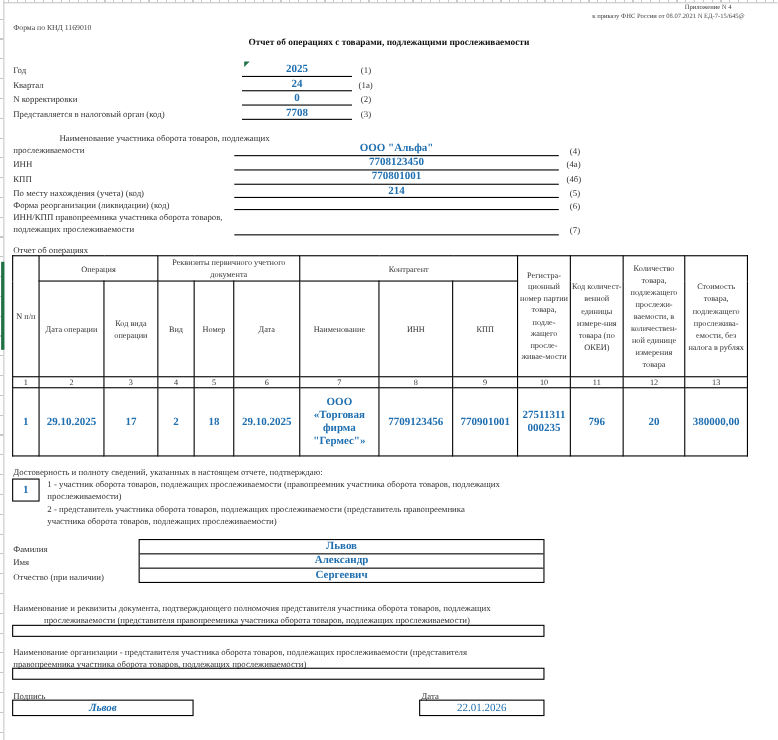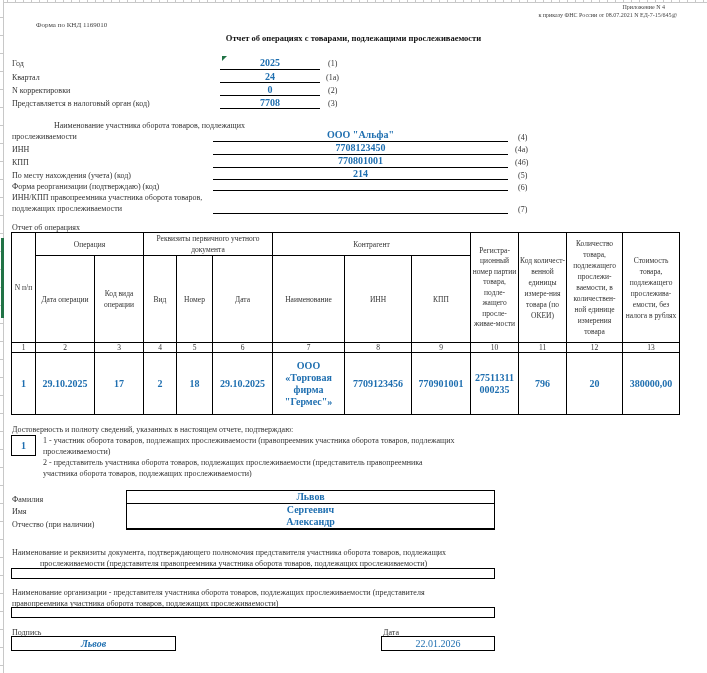--- a/index.html
+++ b/index.html
@@ -26,21 +26,21 @@
 </style>
 </head>
 <body>
 
 <div class="grid-top"></div>
 <div class="grid-left"></div>
 <div class="sel-marker"></div>
 
 <div class="abs" style="right:42px; top:4px; font-size:6px; color:#444;">Приложение N 4</div>
 <div class="abs" style="right:30px; top:12px; font-size:6px; color:#444;">к приказу ФНС России от 08.07.2021 N ЕД-7-15/645@</div>
-<div class="abs" style="left:12px; top:21px; font-size:7px; color:#444;margin-left:24px;">Форма по КНД 1169010</div>
+<div class="abs" style="left:12px; top:21px; font-size:7px; color:#444;">Форма по КНД 1169010</div>
 <div class="abs" style="left:0; width:707px; top:33px; text-align:center; font-size:8.5px; font-weight:bold; color:#111;">Отчет об операциях с товарами, подлежащими прослеживаемости</div>
 
 <div class="cell-mark"></div>
 
 <div class="lbl" style="left:12px; top:59px;">Год</div>
 <div class="abs val" style="left:220px; width:100px; top:57px;">2025</div>
 <div class="line" style="left:220px; width:100px; top:69px;"></div>
 <div class="code" style="left:328px; top:59px;">(1)</div>
 
 <div class="lbl" style="left:12px; top:73px;">Квартал</div>
@@ -72,21 +72,21 @@
 <div class="lbl" style="left:12px; top:158px;">КПП</div>
 <div class="abs val" style="left:213px; width:295px; top:155px;">770801001</div>
 <div class="line" style="left:213px; width:295px; top:167px;"></div>
 <div class="code" style="left:515px; top:158px;">(4б)</div>
 
 <div class="lbl" style="left:12px; top:171px;">По месту нахождения (учета) (код)</div>
 <div class="abs val" style="left:213px; width:295px; top:168px;">214</div>
 <div class="line" style="left:213px; width:295px; top:179px;"></div>
 <div class="code" style="left:518px; top:171px;">(5)</div>
 
-<div class="lbl" style="left:12px; top:182px;">Форма реорганизации (подтверждаю) (код)</div>
+<div class="lbl" style="left:12px; top:182px;">Форма реорганизации (ликвидации) (код)</div>
 <div class="abs val" style="left:213px; width:295px; top:180px;"></div>
 <div class="line" style="left:213px; width:295px; top:190px;"></div>
 <div class="code" style="left:518px; top:183px;">(6)</div>
 
 <div class="lbl" style="left:12px; top:193px;">ИНН/КПП правопреемника участника оборота товаров,</div>
 <div class="lbl" style="left:12px; top:204px;">подлежащих прослеживаемости</div>
 <div class="abs val" style="left:213px; width:295px; top:201px;"></div>
 <div class="line" style="left:213px; width:295px; top:213px;"></div>
 <div class="code" style="left:518px; top:205px;">(7)</div>
 
@@ -167,22 +167,22 @@
 <div class="lbl" style="left:43px; top:436px;">1 - участник оборота товаров, подлежащих прослеживаемости (правопреемник участника оборота товаров, подлежащих</div>
 <div class="lbl" style="left:43px; top:447px;">прослеживаемости)</div>
 <div class="lbl" style="left:43px; top:458px;">2 - представитель участника оборота товаров, подлежащих прослеживаемости (представитель правопреемника</div>
 <div class="lbl" style="left:43px; top:469px;">участника оборота товаров, подлежащих прослеживаемости)</div>
 
 <div class="lbl" style="left:12px; top:495px;">Фамилия</div>
 <div class="lbl" style="left:12px; top:507px;">Имя</div>
 <div class="lbl" style="left:12px; top:520px;">Отчество (при наличии)</div>
 <div class="box" style="left:126px; top:490px; width:369px; height:40px;">
   <div class="box-val" style="height:13px; line-height:12px; border-bottom:1px solid #000;">Львов</div>
+  <div class="box-val" style="height:13px; line-height:12px; border-bottom:1px solid #000;">Александр</div>
   <div class="box-val" style="height:12px; line-height:12px;">Сергеевич</div>
-  <div class="box-val" style="height:13px; line-height:12px; border-bottom:1px solid #000;">Александр</div>
 </div>
 
 <div class="lbl" style="left:12px; top:548px;">Наименование и реквизиты документа, подтверждающего полномочия представителя участника оборота товаров, подлежащих</div>
 <div class="lbl" style="left:12px; top:559px;padding-left:28px;">прослеживаемости (представителя правопреемника участника оборота товаров, подлежащих прослеживаемости)</div>
 <div class="box box-val" style="left:11px; top:568px; width:484px; height:11px;"></div>
 
 <div class="lbl" style="left:12px; top:588px;">Наименование организации - представителя участника оборота товаров, подлежащих прослеживаемости (представителя</div>
 <div class="lbl" style="left:12px; top:599px;">правопреемника участника оборота товаров, подлежащих прослеживаемости)</div>
 <div class="box box-val" style="left:11px; top:607px; width:484px; height:11px;"></div>
 

